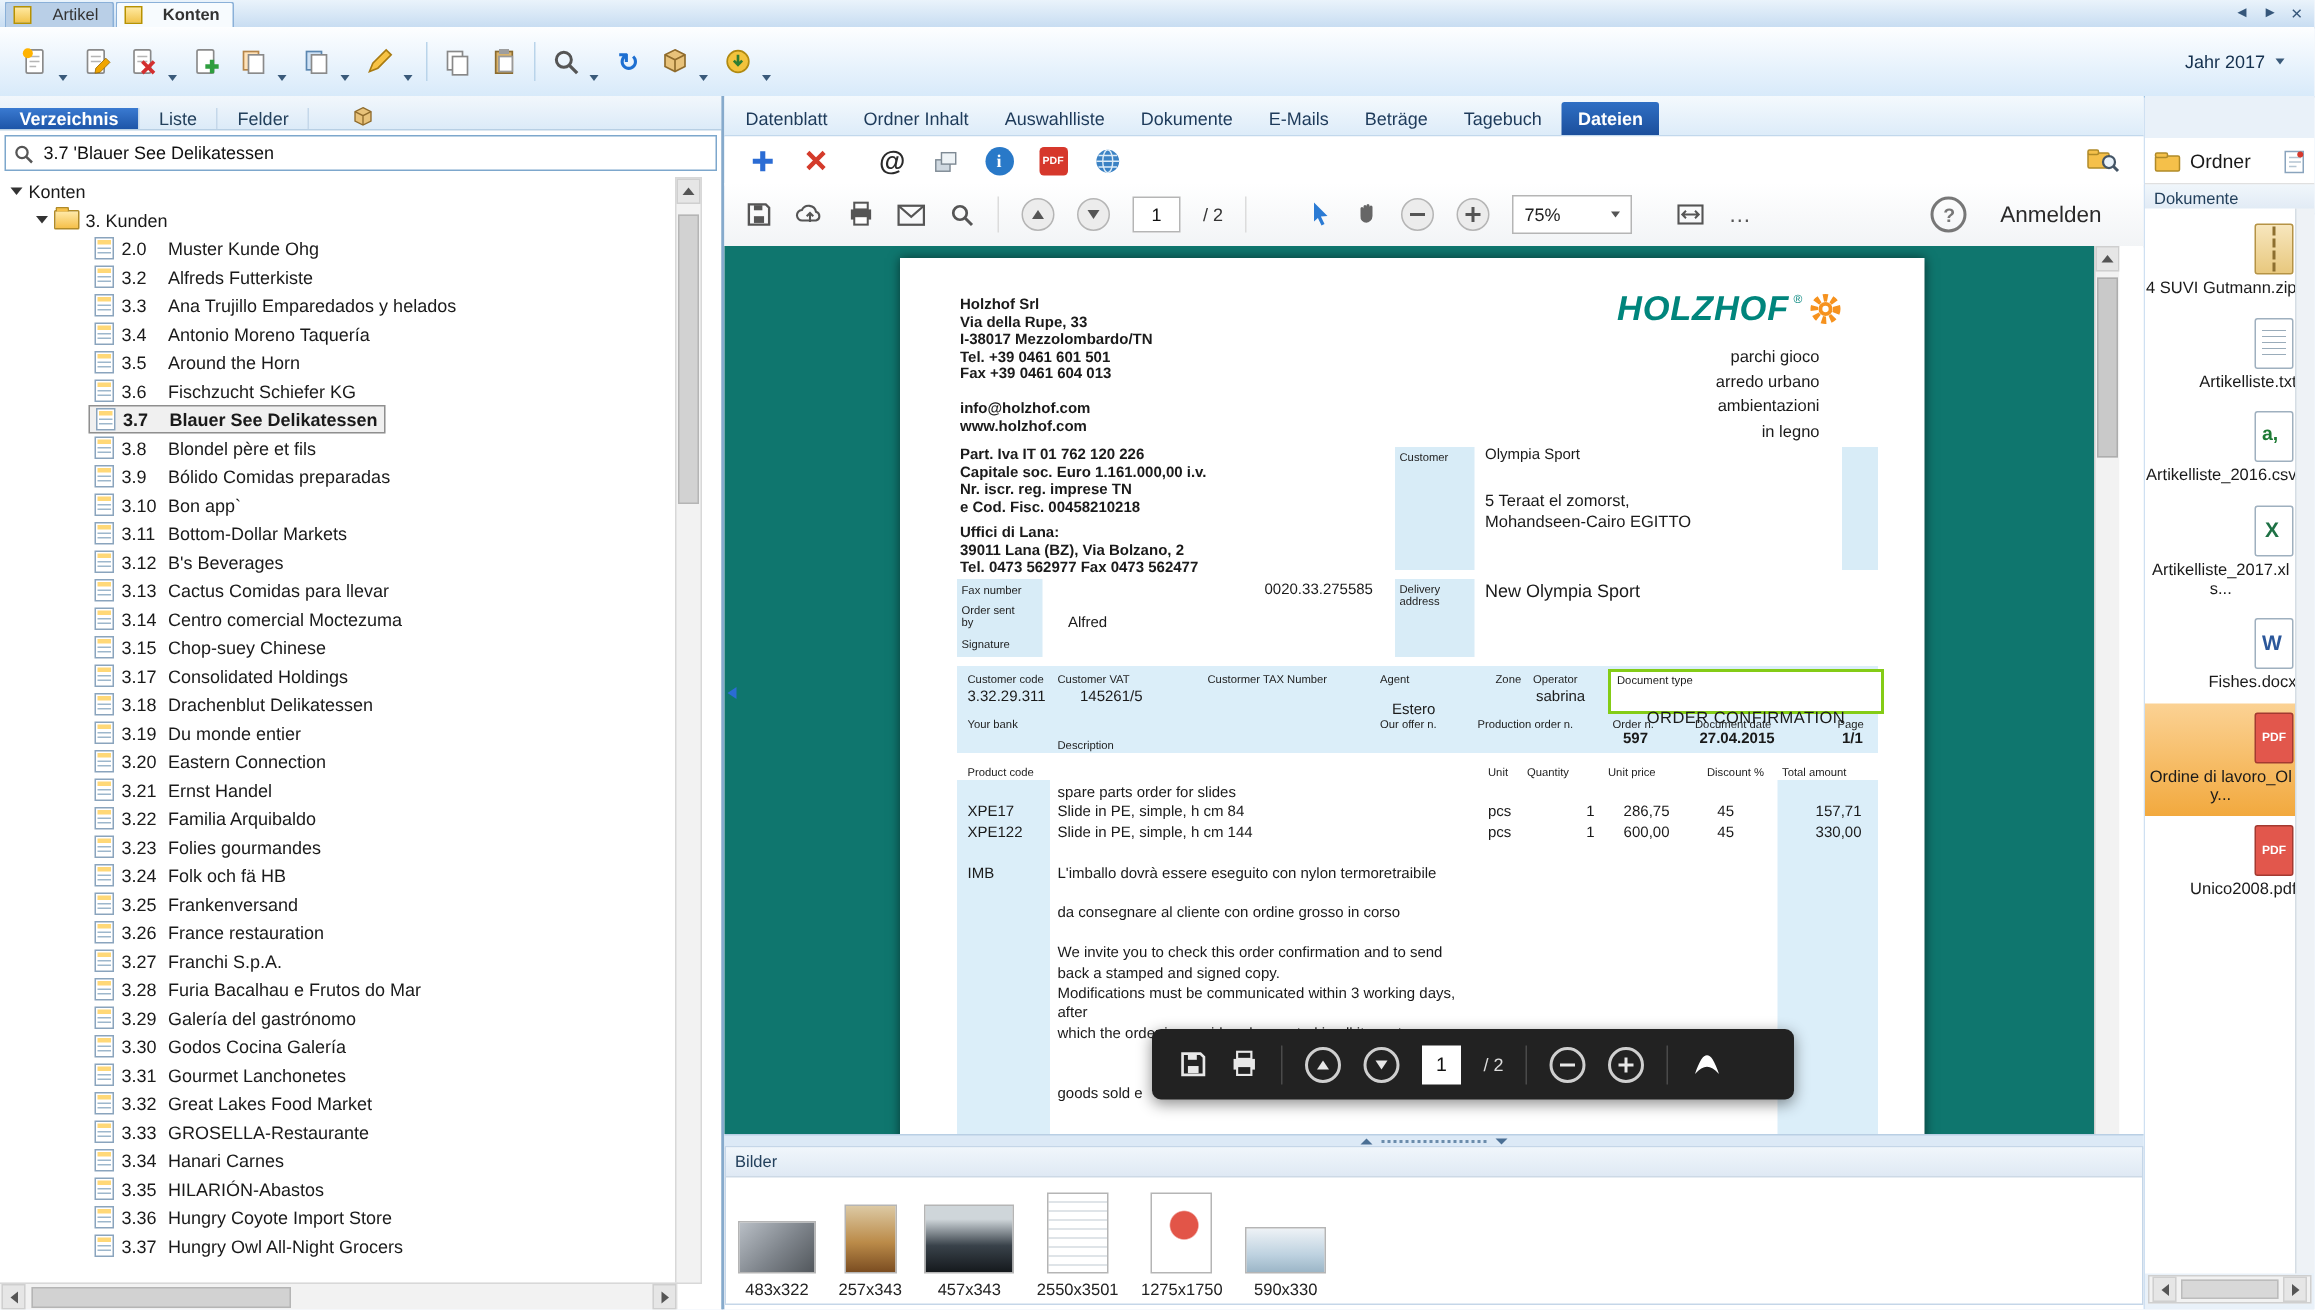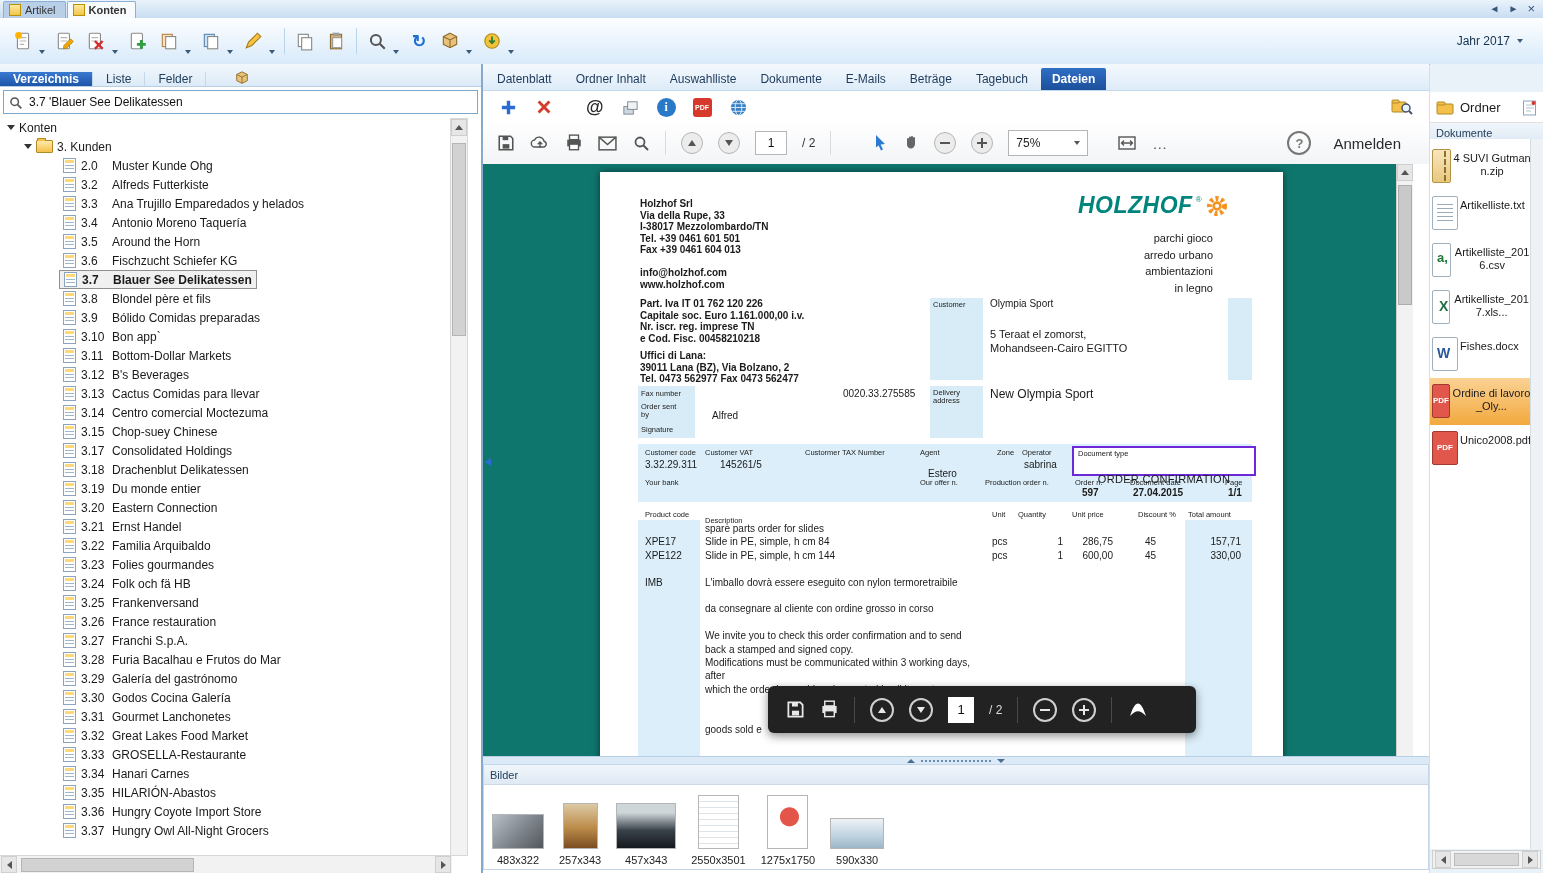--- a/index.html
+++ b/index.html
@@ -20,21 +20,21 @@
   .circbtn.dark{background:transparent;border:2px solid #cfcfcf}
   .circbtn.dark.minus::before,.circbtn.dark.plus::before{background:#e8e8e8}
   .circbtn.dark.plus::after{background:#e8e8e8}
   .folder{width:15px;height:11px;background:linear-gradient(#ffe9a8,#f5c04a);border:1px solid #b08a28;border-radius:1px;position:relative;display:inline-block;flex:none}
   .folder::before{content:"";position:absolute;top:-3px;left:0;width:7px;height:2px;background:#f5c04a;border:1px solid #b08a28;border-bottom:none;border-radius:1px 1px 0 0}
   .pg-ico{width:11px;height:13px;background:#fff;border:1px solid #8aa4bd;display:inline-block;position:relative;flex:none}
   .pg-ico::before{content:"";position:absolute;left:1px;top:1px;right:1px;height:3px;background:#ffd877}
   .pg-ico::after{content:"";position:absolute;left:1px;top:6px;right:1px;height:1px;background:#9db7cc;box-shadow:0 3px 0 #9db7cc}
   
   .titlebar{position:absolute;left:0;top:0;right:0;height:18px;background:linear-gradient(#eaf3fb,#c8ddf2);display:flex;align-items:flex-end;padding-left:3px;border-bottom:1px solid #9bbcd9}
-  .wtab{display:flex;align-items:center;gap:4px;height:16px;padding:0 9px 0 5px;font-size:11px;color:#333;background:#b9cfe7;border:1px solid #8ab0d8;border-bottom:none;border-radius:2px 2px 0 0;margin-right:1px}
+  .wtab{display:flex;align-items:center;gap:14px;height:16px;padding:0 9px 0 5px;font-size:11px;color:#333;background:#b9cfe7;border:1px solid #8ab0d8;border-bottom:none;border-radius:2px 2px 0 0;margin-right:1px}
   .wtab.active{background:#f7fbfe;font-weight:bold}
   .wtab-ico{width:10px;height:10px;background:linear-gradient(#ffe9a0,#f1c44d);border:1px solid #b89200;flex:none}
   .win-controls{margin-left:auto;display:flex;gap:9px;align-items:center;padding:0 8px 2px 0;color:#35567a;font-size:10px}
   
   .toolbar{position:absolute;left:0;top:18px;right:0;height:46px;background:linear-gradient(#fdfeff,#d8eafa);border-bottom:1px solid #9ec3e2;display:flex;align-items:center;gap:1px;padding:0 8px}
   .tb{width:30px;height:30px;display:flex;align-items:center;justify-content:center;border-radius:3px;flex:none}
   .tbdd{display:flex;align-items:flex-end;height:30px;padding-bottom:4px;margin:0 4px 0 -2px}
   .tsep{width:1px;height:26px;background:#b9d4ea;margin:0 4px;flex:none}
   .year{margin-left:auto;display:flex;align-items:center;gap:5px;color:#15314f;font-size:12px;padding-right:12px}
   
@@ -101,21 +101,21 @@
   .strip-right{left:628px;top:126px;width:24px;height:82px}
   .strip-fax{left:38px;top:214px;width:57px;height:52px}
   .strip-del{left:330px;top:214px;width:53px;height:52px}
   .lbl{position:absolute;font-size:7.5px;color:#222}
   .cust-name{position:absolute;left:390px;top:126px;font-size:10px}
   .cust-lines{position:absolute;left:390px;top:155px;font-size:11px;line-height:14px}
   .del-name{position:absolute;left:390px;top:215px;font-size:12px}
   .del-lines{position:absolute;left:390px;top:233px;font-size:11px;line-height:15.5px;white-space:pre}
   .val{position:absolute;font-size:10px}
   .head-band{position:absolute;left:38px;top:272px;width:614px;height:58px;background:#dbeef9}
-  .doctype-box{position:absolute;left:472px;top:274px;width:180px;height:26px;background:#fff;border:2px solid #6d28d9}
+  .doctype-box{position:absolute;left:472px;top:274px;width:180px;height:26px;background:#fff;border:2px solid #84cc16}
   .lbl-inbox{position:absolute;left:4px;top:1px;font-size:7.5px}
   .doctype-val{position:absolute;left:0;right:0;top:25px;text-align:center;font-weight:normal;font-size:11px;letter-spacing:.3px}
   .bold{font-weight:bold}
   .col-strip{position:absolute;top:348px;bottom:6px;background:#dbeef9}
   .col-left{left:38px;width:62px}
   .col-right{left:585px;width:67px}
   .trows{position:absolute;left:38px;top:351px;width:614px}
   .trow{position:relative;height:13.4px;font-size:10px}
   .trow span{position:absolute;white-space:nowrap}
   .c-code{left:7px}.c-desc{left:67px}.c-unit{left:354px}
@@ -142,21 +142,21 @@
   .timg[data-kind="photo-dark"]{width:58px;height:44px;background:linear-gradient(#cfd6da 20%,#39424a 60%,#15191d)}
   .timg[data-kind="doc"]{width:39px;height:52px;background:repeating-linear-gradient(#ffffff 0 5px,#dfe4e8 5px 6px)}
   .timg[data-kind="doc-red"]{width:39px;height:52px;background:radial-gradient(circle at 55% 40%,#e25548 0 9px,#ffffff 10px)}
   .timg[data-kind="photo-landscape"]{width:52px;height:29px;background:linear-gradient(#eef2f6,#bed2e0 60%,#9cb6c7)}
   
   .rp{position:absolute;left:1430px;top:64px;right:0;bottom:0;background:#e9f1f9}
   .rp-toolbar{margin-top:28px;height:30px;background:#fff;display:flex;align-items:center;gap:6px;padding:0 6px;border-bottom:1px solid #e0e0e0}
   .rp-title{font-size:13px;color:#1a1a1a}
   .rp-note{margin-left:auto}
   .rp-files{position:absolute;left:0;right:12px;top:75px;bottom:24px;background:#fff;overflow:hidden;padding-top:4px}
-  .file{display:flex;flex-direction:row;align-items:flex-start;padding:6px 0 7px}
+  .file{display:flex;flex-direction:column;align-items:flex-end;padding:6px 0 7px}
   .file.selected{background:linear-gradient(#fbd294,#f2a93e)}
   .fname{font-size:11px;color:#1a1a1a;max-width:102px;text-align:center;line-height:1.15;word-break:break-all;margin-top:3px}
   .ficon{width:30px;height:34px;position:relative}
   .ficon::before{content:"";position:absolute;left:2px;right:2px;top:0;bottom:0;background:#fff;border:1px solid #9fb0bf;border-radius:2px}
   .ficon[data-type="zip"]::before{background:linear-gradient(#f7e6bd,#e8c87e);border-color:#b59345}
   .ficon[data-type="zip"]::after{content:"";position:absolute;left:14px;top:2px;bottom:2px;border-left:2px dashed #8d6f2f}
   .ficon[data-type="txt"]::after{content:"";position:absolute;left:7px;right:7px;top:8px;height:19px;background:repeating-linear-gradient(#9aacba 0 1px,transparent 1px 4px)}
   .ficon[data-type="csv"]::after{content:"a,";position:absolute;left:7px;top:7px;color:#1e7a34;font-size:13px;font-weight:bold}
   .ficon[data-type="xls"]::after{content:"X";position:absolute;left:9px;top:8px;color:#1e7145;font-size:14px;font-weight:bold}
   .ficon[data-type="docx"]::after{content:"W";position:absolute;left:7px;top:8px;color:#2b579a;font-size:14px;font-weight:bold}
@@ -894,21 +894,21 @@
           <div class="lbl" style="left:320px;top:306px">Our offer n.</div>
           <div class="lbl" style="left:385px;top:306px">Production order n.</div>
           <div class="lbl" style="left:475px;top:306px">Order n.</div>
           <div class="lbl" style="left:530px;top:306px">Document date</div>
           <div class="lbl" style="left:625px;top:306px">Page</div>
           <div class="val bold" style="left:482px;top:315px">597</div>
           <div class="val bold" style="left:533px;top:315px">27.04.2015</div>
           <div class="val bold" style="left:628px;top:315px">1/1</div>
 
           <div class="lbl" style="left:45px;top:338px">Product code</div>
-          <div class="lbl" style="left:105px;top:344px">Description</div>
+          <div class="lbl" style="left:105px;top:320px">Description</div>
           <div class="lbl" style="left:392px;top:338px">Unit</div>
           <div class="lbl" style="left:418px;top:338px">Quantity</div>
           <div class="lbl" style="left:472px;top:338px">Unit price</div>
           <div class="lbl" style="left:538px;top:338px">Discount %</div>
           <div class="lbl" style="left:588px;top:338px">Total amount</div>
           <div class="col-strip col-left"></div>
           <div class="col-strip col-right"></div>
           <div class="trows">
 
               <div class="trow">

